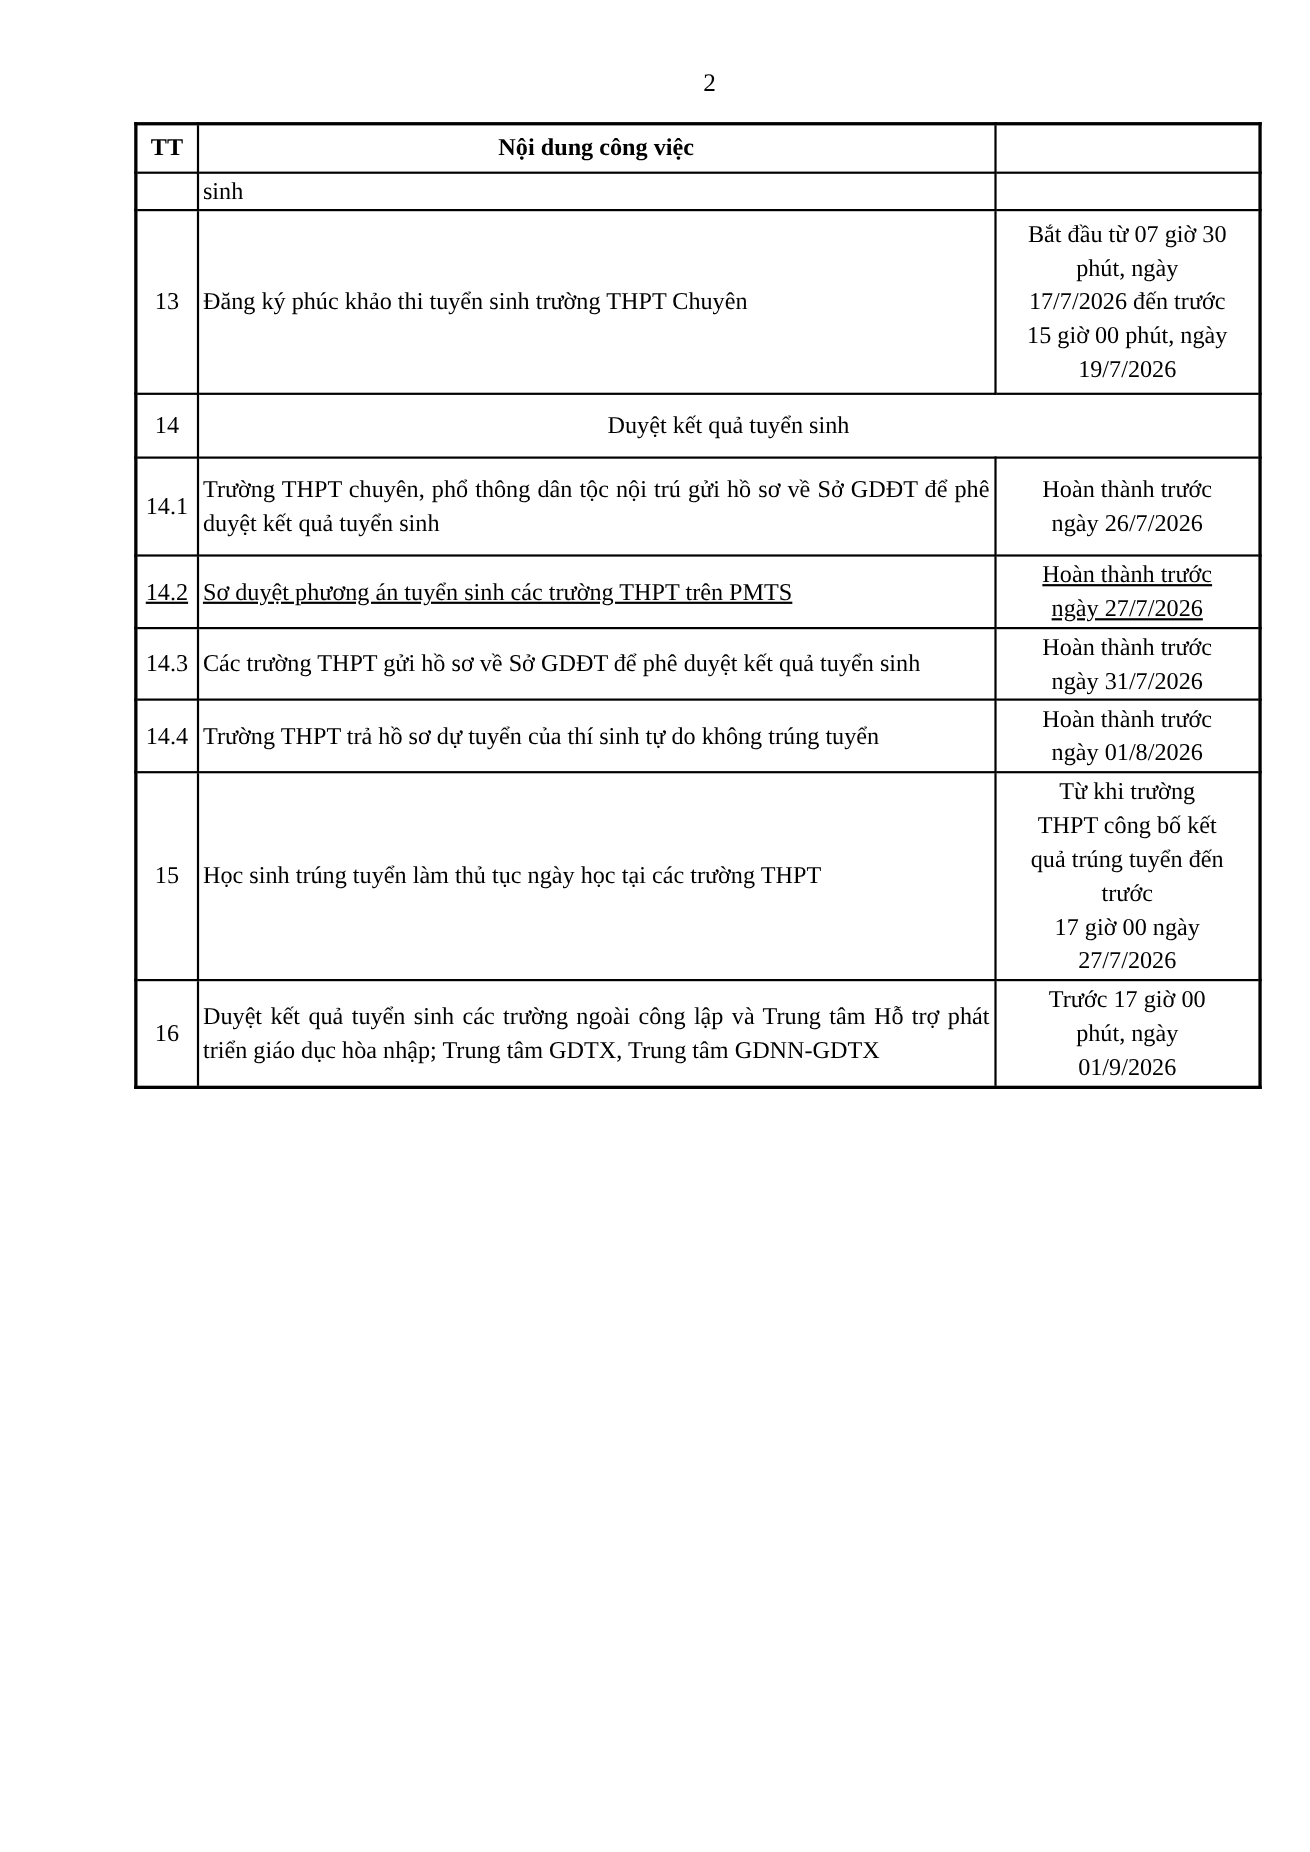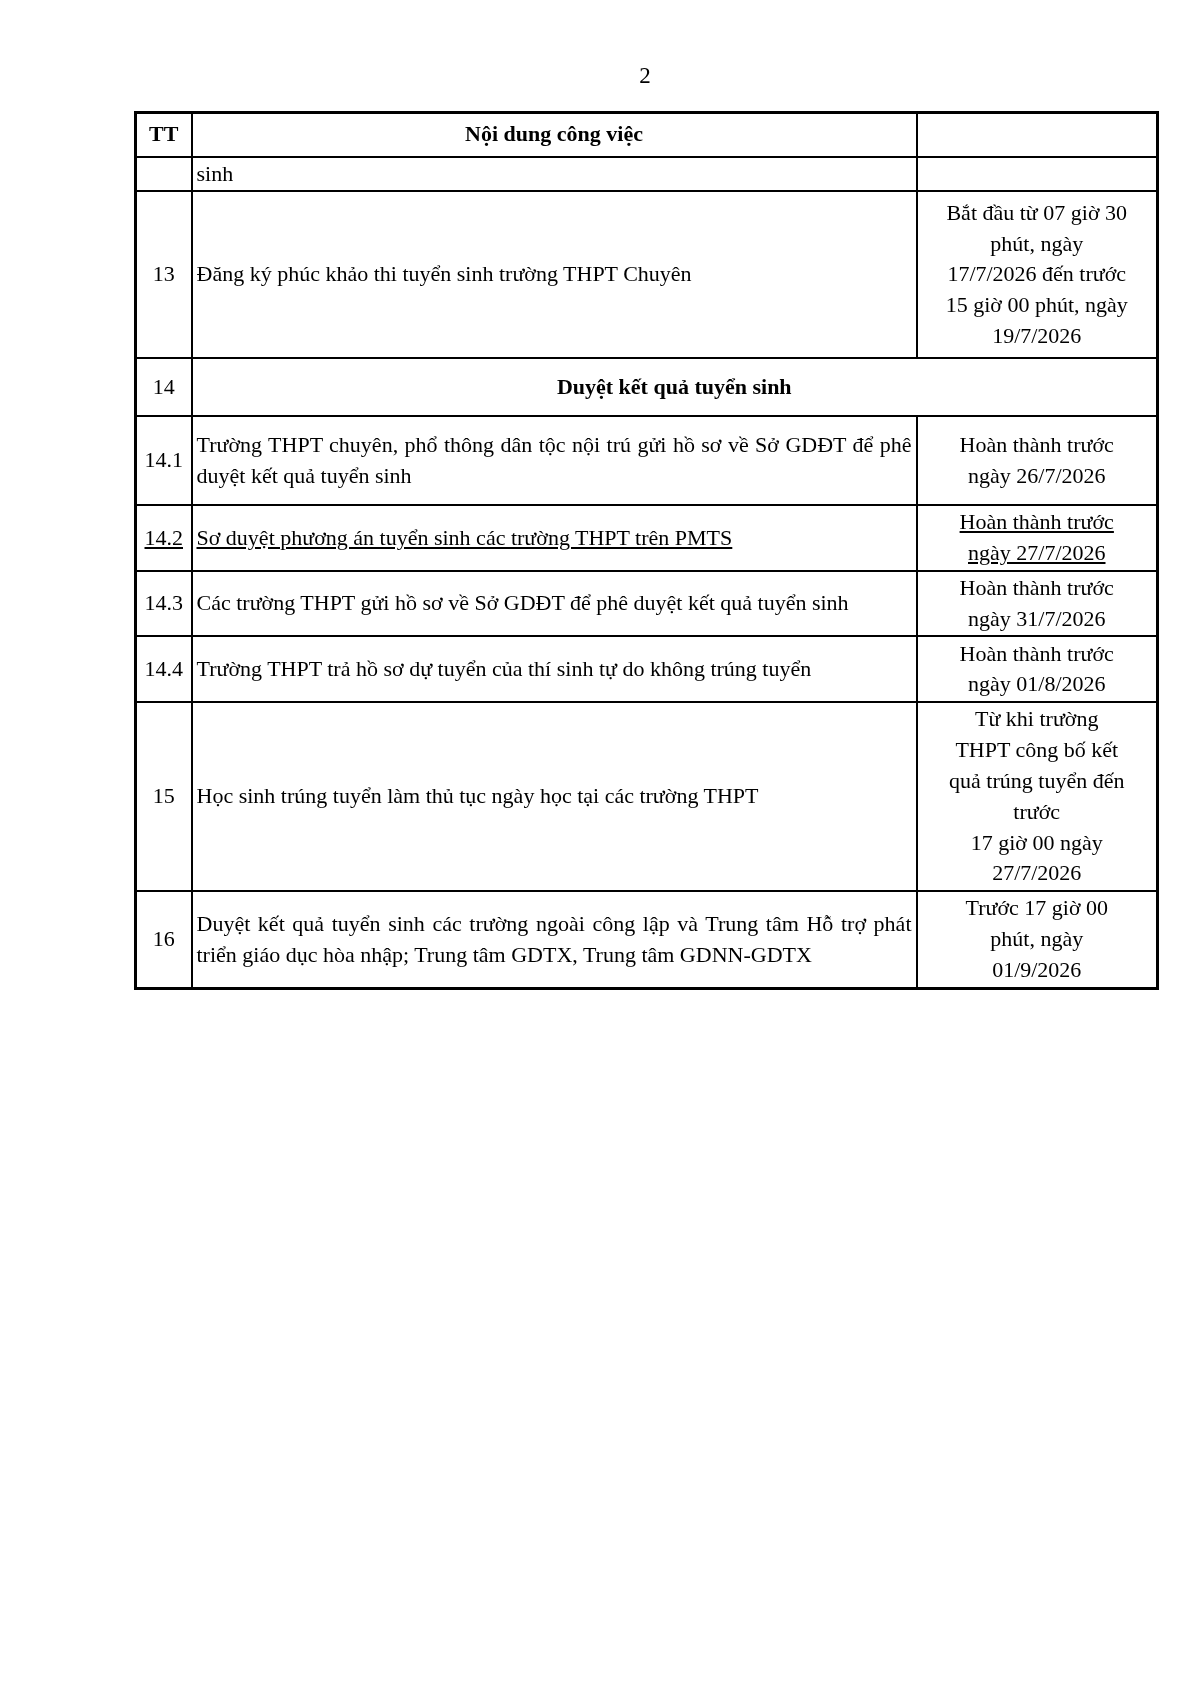--- a/index.html
+++ b/index.html
@@ -20,21 +20,21 @@
     position: absolute;
     top: 62px;
     left: 134px;
     width: 1022px;
     text-align: center;
     font-size: 23px;
     line-height: 1.2;
   }
   table.schedule {
     position: absolute;
-    left: 134px;
+    left: 122px;
     top: 111px;
     width: 1022px;
     border-collapse: collapse;
     table-layout: fixed;
     font-size: 22px;
     line-height: 1.4;
     border: 3px solid #000000;
   }
   table.schedule th,
   table.schedule td {
@@ -63,21 +63,21 @@
   td.content-left {
     text-align: left;
   }
   td.time-cell {
     text-align: center;
     white-space: pre-line;
     padding: 1px 4px;
   }
   td.merged-cell {
     text-align: center;
-    font-weight: bold;
+    font-weight: normal;
   }
   
   tr.r-header { height: 44px; }
   tr.r-0  { height: 27px; margin-top: 29px; }
   tr.r-1  { height: 77px; }
   tr.r-2  { height: 167px; }
   tr.r-3  { height: 58px; }
   tr.r-4  { height: 89px; }
   tr.r-5  { height: 61px; text-decoration: underline; }
   tr.r-6  { height: 56px; }

